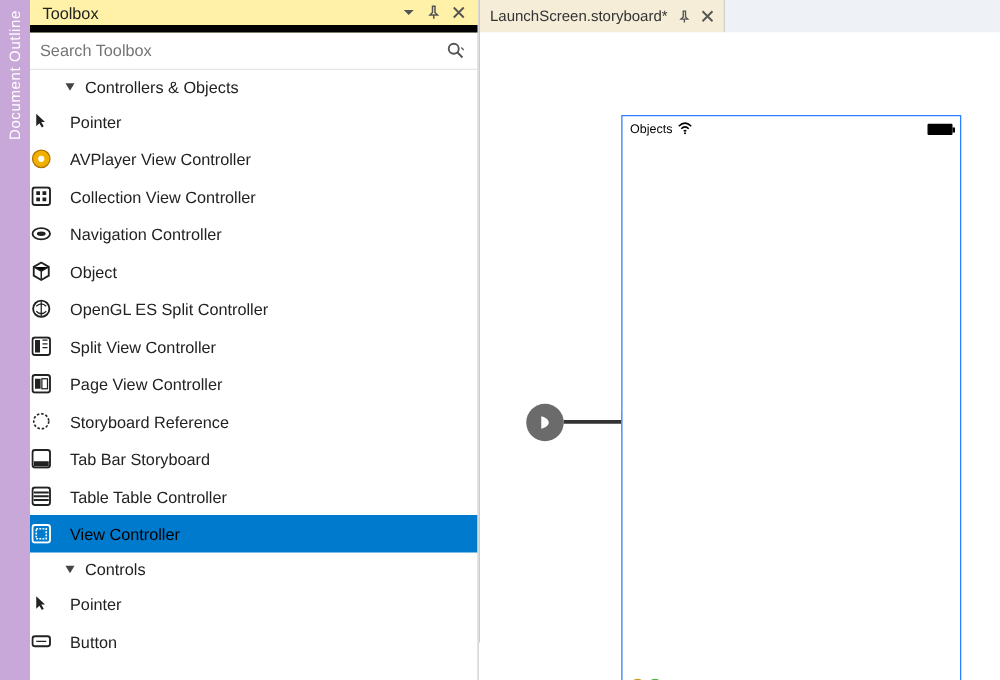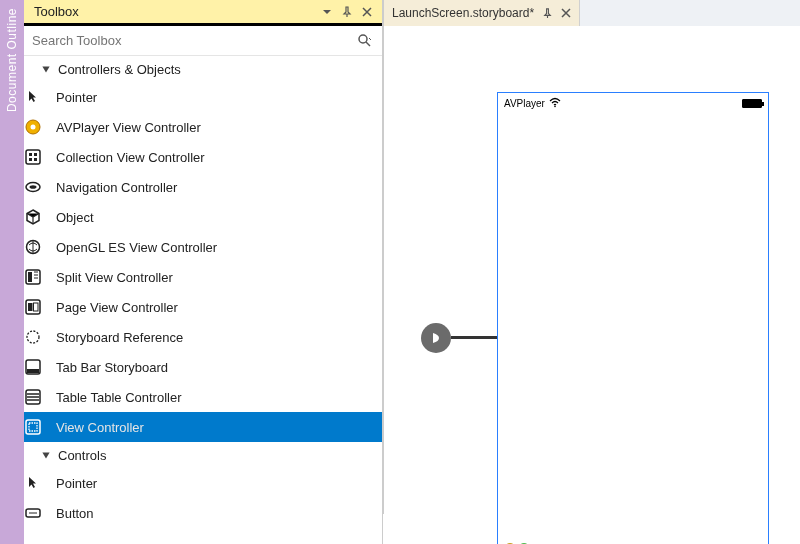--- a/index.html
+++ b/index.html
@@ -1,37 +1,37 @@
 <!DOCTYPE html>
 <html><head>
 <meta charset="utf-8">
 <style>
 *{margin:0;padding:0;box-sizing:border-box;font-family:"Segoe UI",Arial,sans-serif;font-size:13px;color:#222;}
 html,body{width:800px;height:544px;overflow:hidden;background:#fff;}
 body{display:flex;}
 .doc-outline{width:24px;background:#c8a8d8;display:flex;align-items:flex-start;justify-content:center;padding-top:8px;}
 .doc-outline span{writing-mode:vertical-rl;transform:rotate(180deg);color:#fff;font-size:12px;letter-spacing:0.5px;}
 .toolbox{width:359px;display:flex;flex-direction:column;border-right:1px solid #ccc;height:544px;}
-.tb-header{background:#fff2a8;height:26px;display:flex;align-items:center;padding:0 6px 0 10px;border-bottom:3px solid #000000;}
+.tb-header{background:#fff2a8;height:26px;display:flex;align-items:center;padding:0 6px 0 10px;border-bottom:6px solid #000000;}
 .tb-header .title{flex:1;font-weight:400;color:#222;}
 .tb-header .hicon,.tb-header .hbtn{width:18px;height:18px;display:flex;align-items:center;justify-content:center;margin-left:2px;cursor:pointer;color:#555;}
 .tb-search{height:30px;display:flex;align-items:center;padding:4px 8px;border-bottom:1px solid #e5e5e5;}
 .tb-search input{flex:1;border:none;outline:none;font-size:13px;color:#666;}
 .tb-search .mag{width:18px;height:18px;color:#555;cursor:pointer;}
 .tb-tree{flex:1;overflow:auto;position:relative;}
 .tb-tree::-webkit-scrollbar{width:14px;}
 .tb-tree::-webkit-scrollbar-track{background:#f1f1f1;}
 .tb-tree::-webkit-scrollbar-thumb{background:#c0c0c0;border:1px solid #a0a0a0;}
-.cat{display:flex;align-items:center;height:26px;padding-left:16px;cursor:pointer;}
+.cat{display:flex;align-items:center;height:26px;padding-left:26px;cursor:pointer;}
 .cat .caret{width:12px;height:12px;margin-right:6px;}
 .cat .catlabel{font-size:13px;color:#222;}
 .item{display:flex;align-items:center;height:30px;cursor:pointer;}
 .item .iicon{width:18px;height:18px;margin-right:14px;display:flex;align-items:center;justify-content:center;}
 .item.selected{background:#007acc;}
-.item.selected .ilabel{color:#e5e5e5;}
+.item.selected .ilabel{color:#000000;}
 .editor{flex:1;background:#fff;display:flex;flex-direction:column;height:514px;border-left:1px solid #ccc;}
 .tabbar{height:26px;background:#eef1f5;display:flex;align-items:stretch;}
 .tab{background:#f5edd8;display:flex;align-items:center;padding:0 8px;border-right:1px solid #d0d0d0;}
 .tab .tlabel{font-size:12px;color:#333;}
 .tab .tic{margin-left:8px;color:#555;cursor:pointer;}
 .canvas{flex:1;position:relative;background:#fff;}
 .arrow-circle{position:absolute;left:37px;top:297px;width:30px;height:30px;border-radius:50%;background:#6b6b6b;display:flex;align-items:center;justify-content:center;}
 .arrow-line{position:absolute;left:67px;top:310px;width:48px;height:3px;background:#333;}
 .arrow-head{position:absolute;left:113px;top:304px;width:0;height:0;border-top:8px solid transparent;border-bottom:8px solid transparent;border-left:12px solid #333;}
 .phone{position:absolute;left:113px;top:66px;width:272px;height:470px;border:1.5px solid #2a7fff;background:#fff;}
@@ -135,21 +135,21 @@
         </span>
         <span class="ilabel">Object</span>
       </div>
       <div class="item">
         <span class="iicon">
           <svg width="16" height="16" viewBox="0 0 16 16">
             <circle cx="8" cy="8" r="6.5" fill="none" stroke="#222" stroke-width="1.5"></circle>
             <path d="M4 6 Q8 2 12 6 M4 10 Q8 14 12 10 M8 2 V14" stroke="#222" stroke-width="1" fill="none"></path>
           </svg>
         </span>
-        <span class="ilabel">OpenGL ES View Controller</span>
+        <span class="ilabel">OpenGL ES Split Controller</span>
       </div>
       <div class="item">
         <span class="iicon">
           <svg width="16" height="16" viewBox="0 0 16 16">
             <rect x="1" y="1" width="14" height="14" rx="2" fill="none" stroke="#222" stroke-width="1.5"></rect>
             <rect x="3" y="3" width="4" height="10" fill="#222"></rect>
             <line x1="9" y1="3" x2="13" y2="3" stroke="#222"></line>
             <line x1="9" y1="6" x2="13" y2="6" stroke="#222"></line>
             <line x1="9" y1="9" x2="13" y2="9" stroke="#222"></line>
           </svg>
@@ -248,21 +248,21 @@
   <div class="canvas">
     <div class="arrow-circle">
         <svg width="14" height="14" viewBox="0 0 14 14">
           <path d="M4 2 v10 c4-1 6-3 6-5 s-2-4-6-5" fill="#fff"></path>
         </svg>
       </div>
     <div class="arrow-line"></div>
     <div class="arrow-head"></div>
     <div class="phone">
       <div class="statusbar">
-        <span class="carrier">AVPlayer</span>
+        <span class="carrier">Objects</span>
         <svg class="wifi" viewBox="0 0 12 12">
             <path d="M1 4 Q6 -1 11 4 M3 6 Q6 3 9 6 M5 8 Q6 7 7 8" stroke="#000" stroke-width="1.2" fill="none"></path>
             <circle cx="6" cy="9.5" r="0.8" fill="#000"></circle>
           </svg>
         <span class="spacer"></span>
         <span class="batt"></span>
       </div>
       <div class="bottombar">
         <span class="dot" style="background:#f5c93a;border:1px solid #c9a020;"></span>
         <span class="dot" style="background:#8aef8a;border:1px solid #4db84d;"></span>

